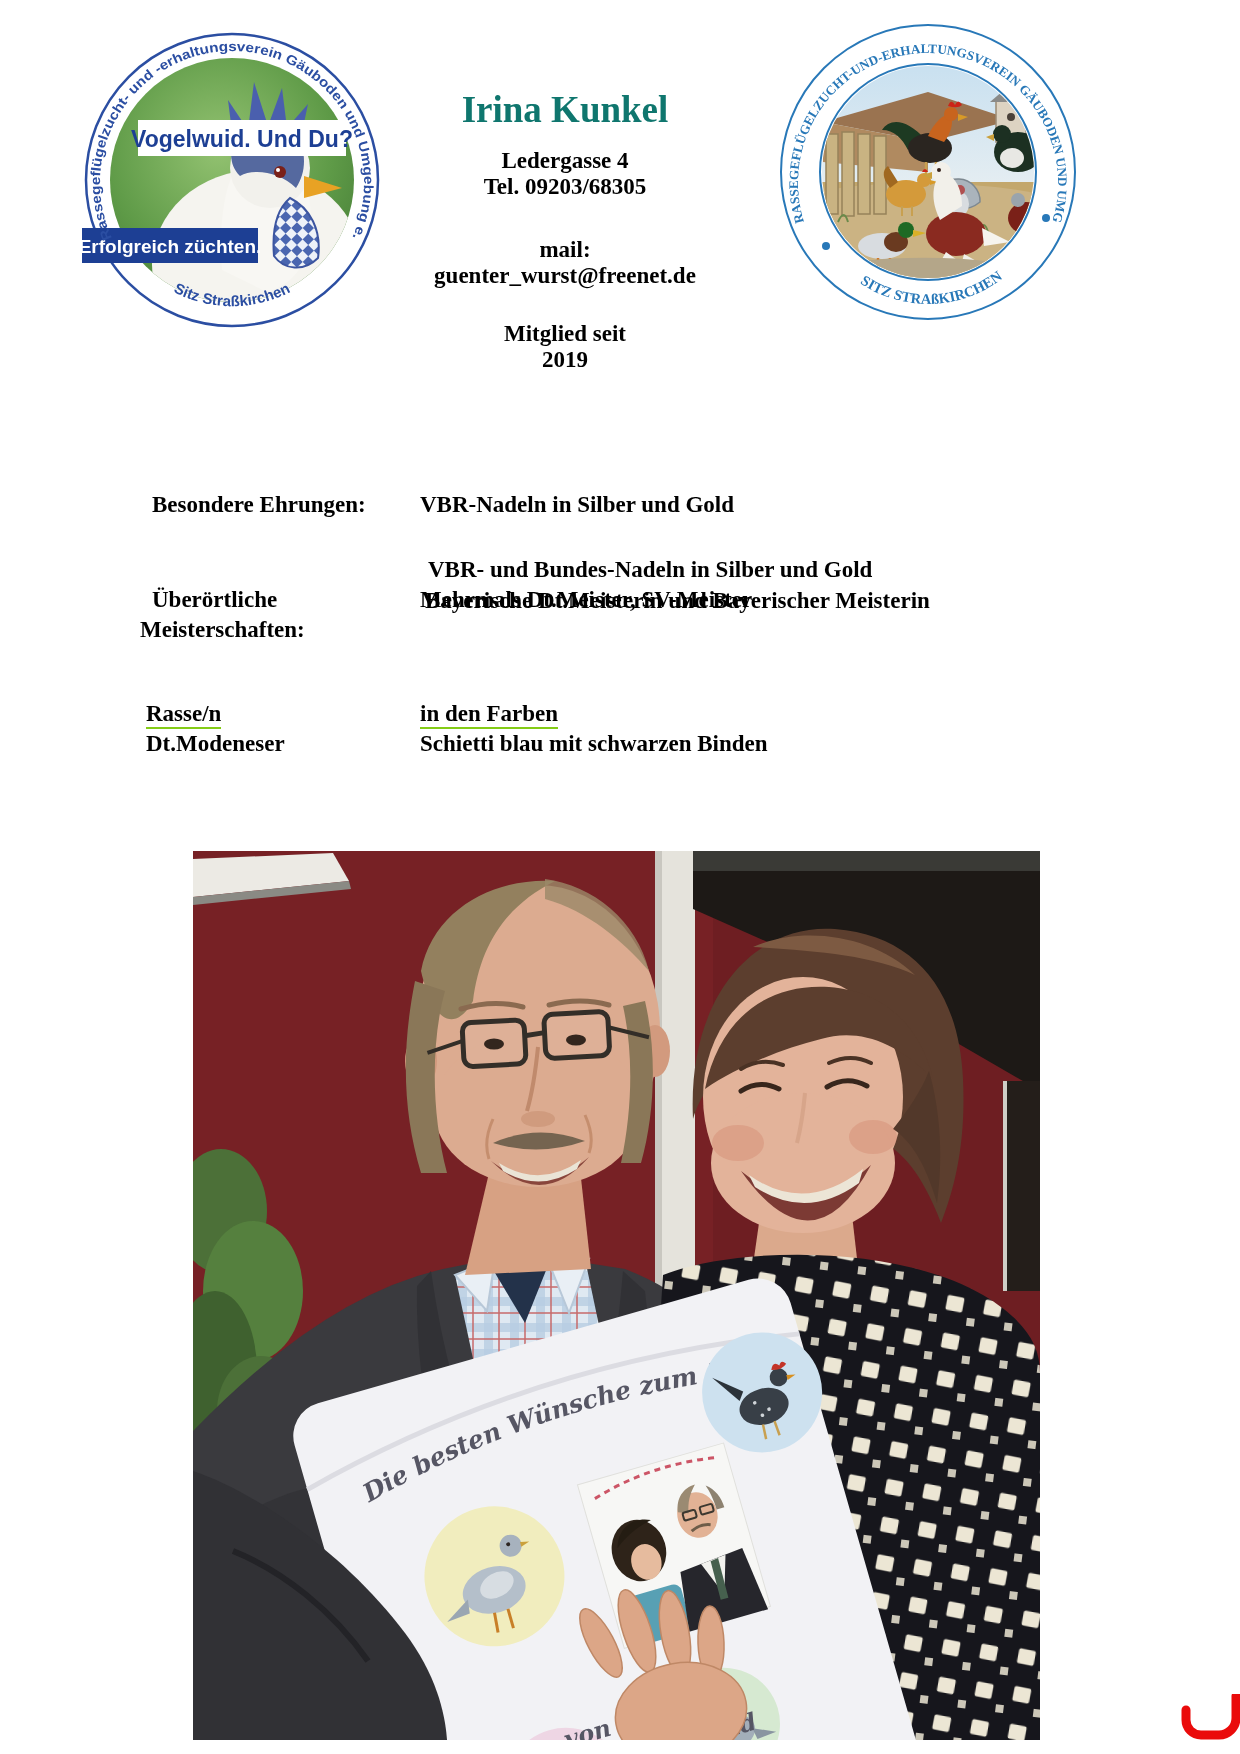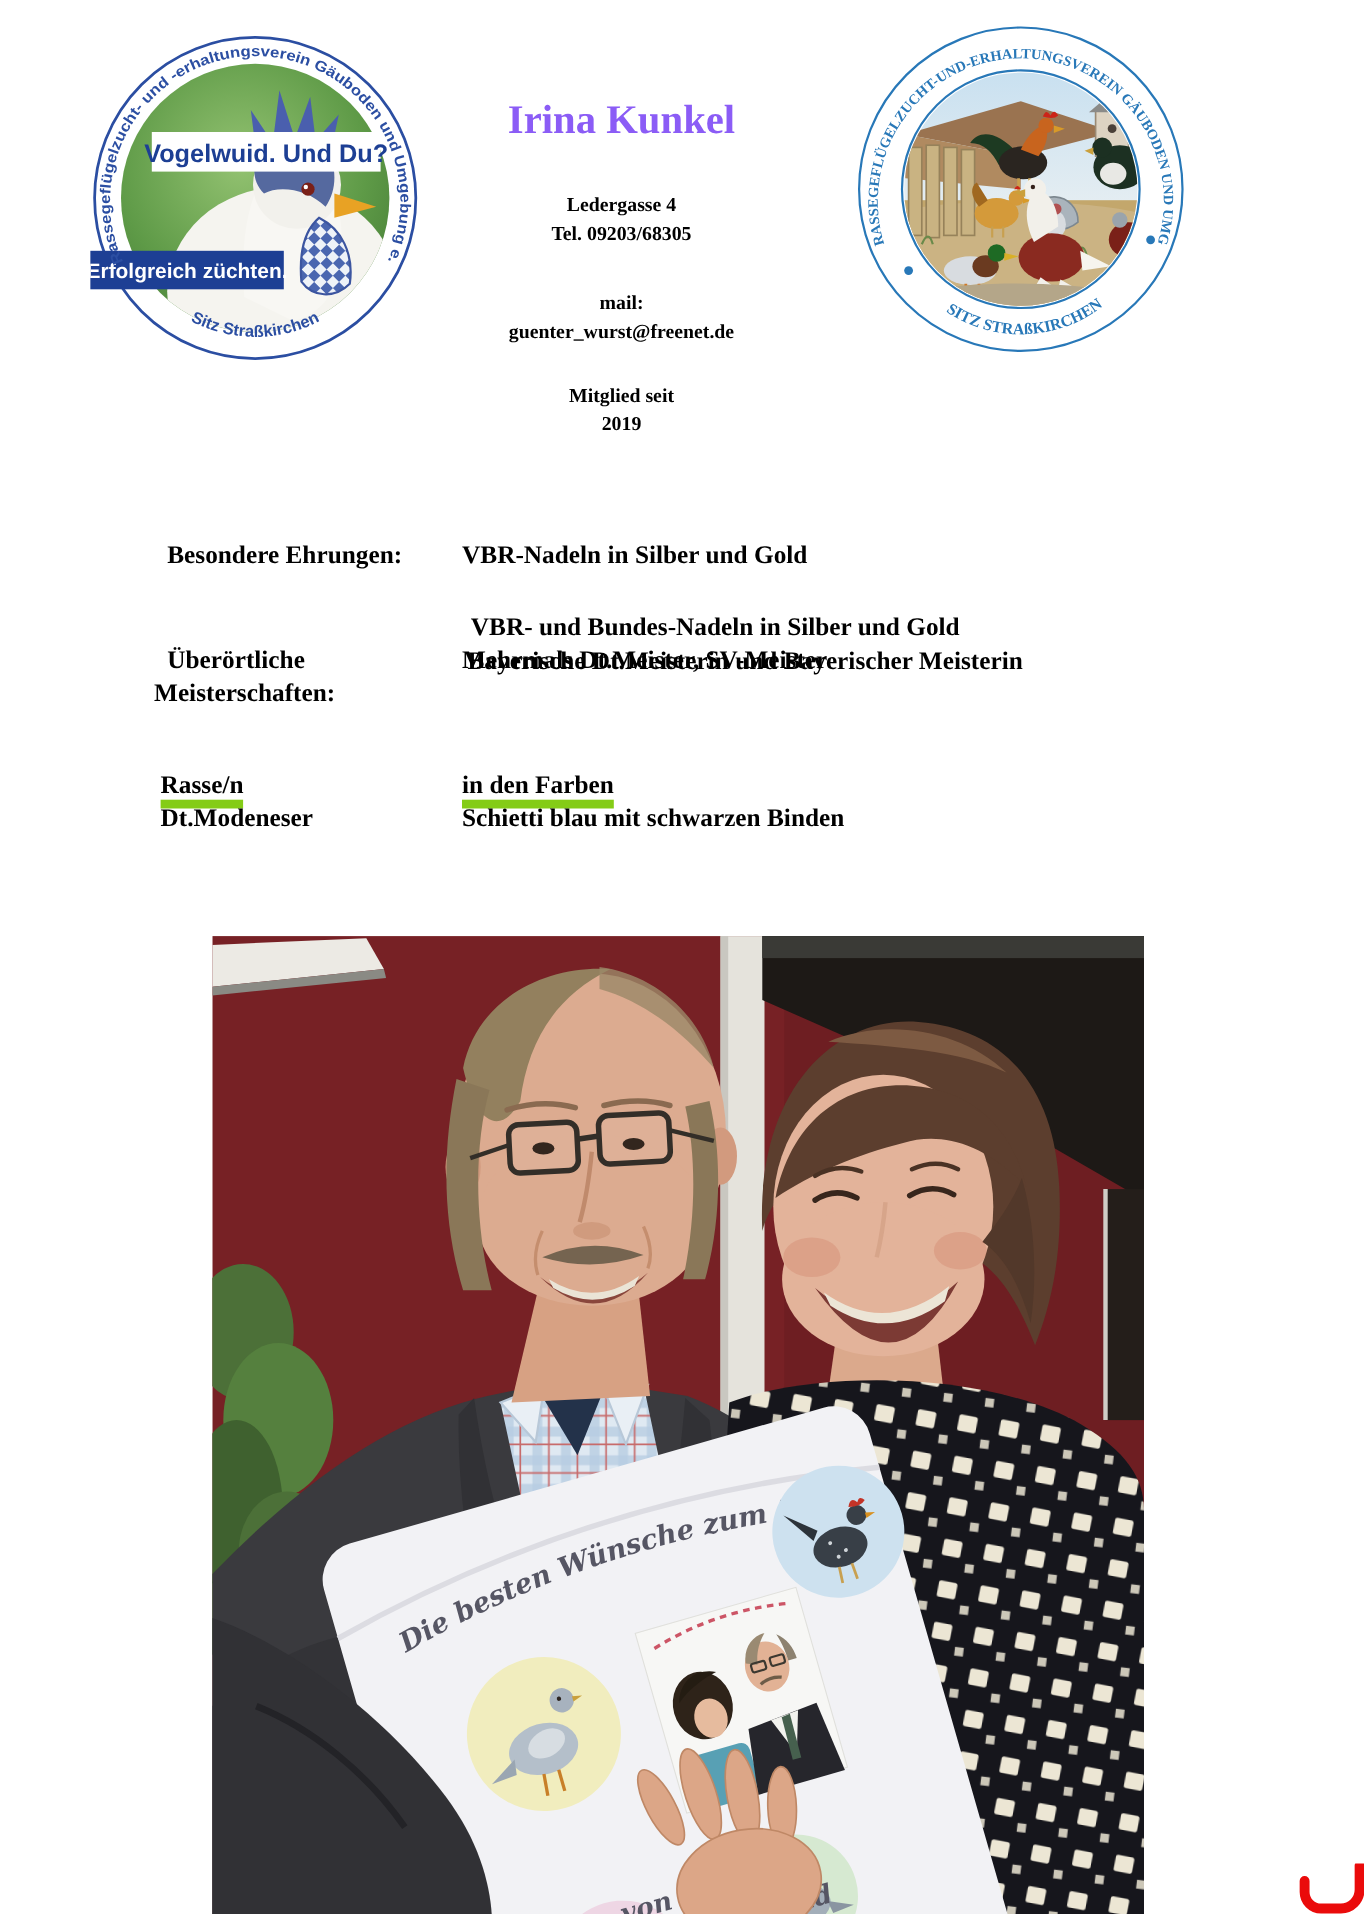--- a/index.html
+++ b/index.html
@@ -1,25 +1,25 @@
 <!DOCTYPE html>
 <html><head>
 <meta charset="utf-8">
 <style>
   html,body{margin:0;padding:0;background:#fff;}
   .page{position:relative;width:1240px;height:1754px;background:#ffffff;overflow:hidden;
         font-family:"Liberation Serif","DejaVu Serif",serif;color:#000;}
   .abs{position:absolute;}
   .center-col{left:320px;top:88px;width:490px;text-align:center;font-weight:bold;}
-  .title{font-size:37px;line-height:44px;color:#8b5cf6;margin:0 0 41px 0;}
-  .hline{font-size:18px;line-height:26px;}
+  .title{font-size:37px;line-height:44px;color:#0f766e;margin:0 0 16px 0;}
+  .hline{font-size:23px;line-height:26px;}
   .gap-mail{margin-top:37px;}
   .gap-member{margin-top:32px;}
   .detail{font-size:23px;font-weight:bold;white-space:nowrap;}
-  .ul{border-bottom:8px solid #84cc16;padding-bottom:1px;}
+  .ul{border-bottom:2px solid #84cc16;padding-bottom:1px;}
   .overprint{left:0;top:0;}
   svg text{font-weight:bold;}
   .ringtext-sans{font-family:"Liberation Sans","DejaVu Sans",sans-serif;}
   .ringtext-serif{font-family:"Liberation Serif","DejaVu Serif",serif;}
   .script{font-family:"DejaVu Serif","Liberation Serif",serif;font-style:italic;font-weight:bold;}
 </style>
 </head>
 <body>
 
 <div class="page">

